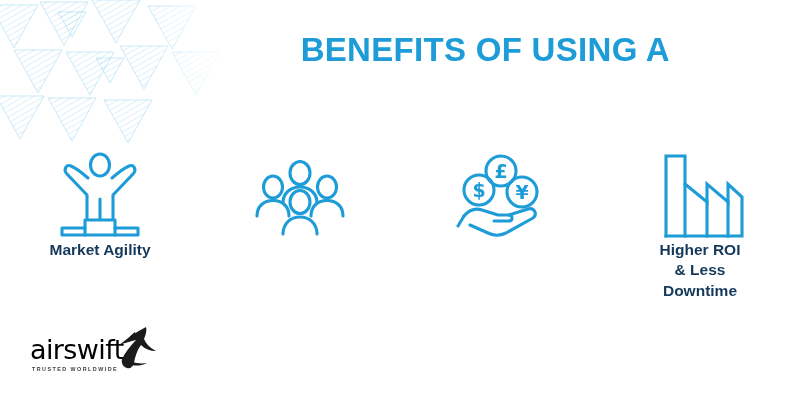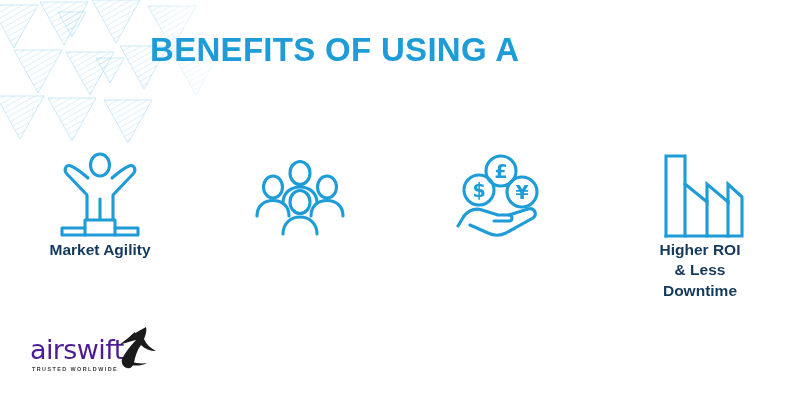--- a/index.html
+++ b/index.html
@@ -2,38 +2,38 @@
 <html><head>
 <meta charset="utf-8">
 <style>
   html,body{margin:0;padding:0;}
   body{
     width:800px;height:400px;background:#ffffff;overflow:hidden;position:relative;
     font-family:"Liberation Sans",sans-serif;
   }
   #bg-pattern{position:absolute;left:0;top:0;width:230px;height:145px;pointer-events:none;}
   #title{
-    position:absolute;left:150px;top:28px;width:520px;text-align:left;
+    position:absolute;left:150px;top:28px;width:520px;text-align:right;
     color:#1d9cd8;font-weight:bold;font-size:33px;line-height:1.34;
     letter-spacing:0.3px;text-transform:uppercase;z-index:3;
   }
   #title .line{display:block;white-space:nowrap;}
   #cards{
     position:absolute;left:0;top:148px;width:800px;height:180px;
     display:flex;flex-direction:row;align-items:flex-start;z-index:2;
   }
   .card{flex:1 1 0;display:flex;flex-direction:column;align-items:center;}
   .icon-wrap{height:92px;display:flex;align-items:flex-end;justify-content:center;}
   .card-label{
     text-align:center;color:#15395b;
     font-weight:bold;font-size:15.5px;line-height:1.32;
   }
   #logo{position:absolute;left:30px;top:330px;width:140px;height:52px;z-index:3;}
   #logo .wordmark{
-    position:absolute;left:0;top:4px;font-size:27px;color:#4c1d95;
+    position:absolute;left:0;top:4px;font-size:27px;color:#000000;
     letter-spacing:-0.6px;font-family:"DejaVu Sans",sans-serif;
   }
   #logo .tagline{
     position:absolute;left:2px;top:36px;font-size:5.4px;color:#3d3d3d;
     letter-spacing:1.45px;font-weight:bold;
   }
   #logo .bird{position:absolute;left:72px;top:-6px;}
 </style>
 </head>
 <body>

